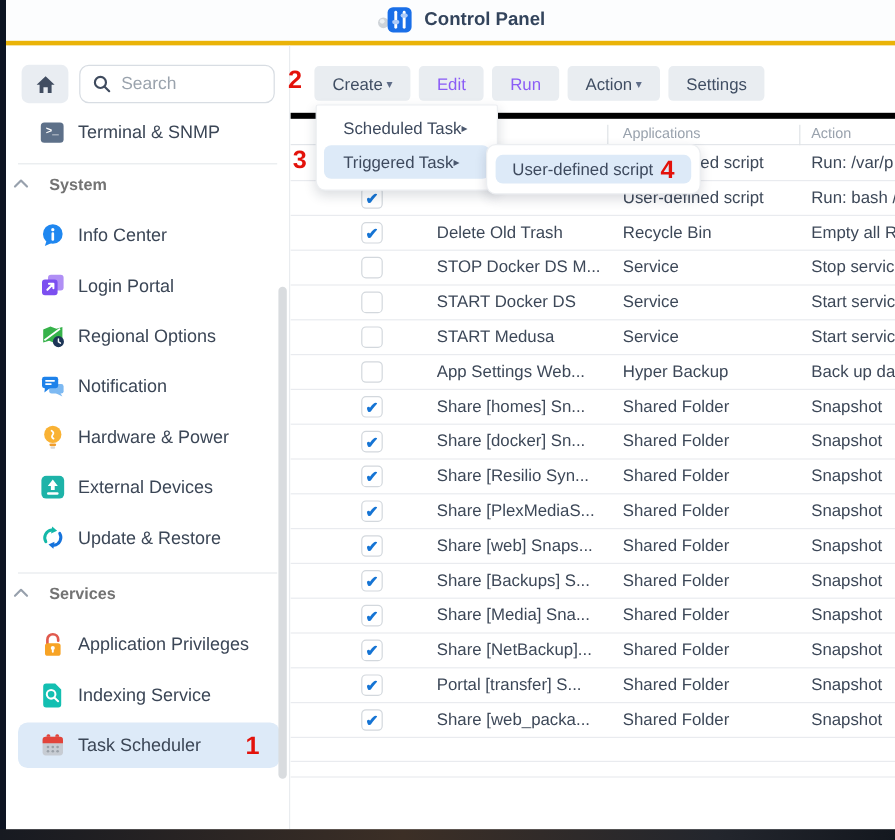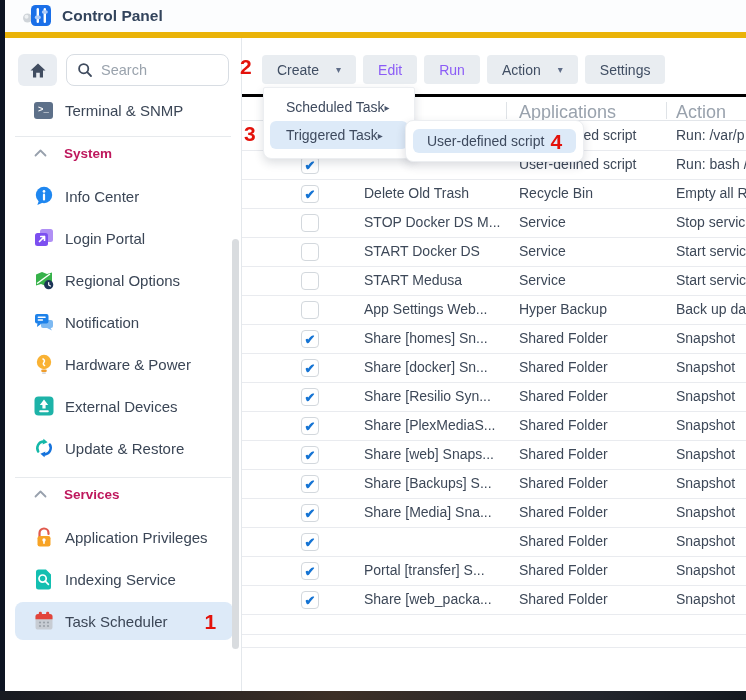--- a/index.html
+++ b/index.html
@@ -5,60 +5,60 @@
   * { margin:0; padding:0; box-sizing:border-box; }
   html,body { width:746px; height:700px; }
   body { font-family:"Liberation Sans", sans-serif; }
   #page { position:relative; width:746px; height:700px; overflow:hidden;
           background:linear-gradient(90deg,#0d1422,#16203a 55%,#0d1422); }
   #desk-bottom { position:absolute; left:0; bottom:0; width:746px; height:9px;
           background:linear-gradient(90deg,#171a21,#3c2f26 45%,#23262d 80%,#14181f); }
   .window { position:absolute; left:5px; top:0; width:741px; height:692px; background:#fff; }
 
   
-  .titlebar { height:38px; background:#fcfdfe; border-bottom:6px solid #eab308;
-              display:flex; align-items:center; padding-left:17px; gap:10px; }
+  .titlebar { height:38px; background:#fcfdfe; border-bottom:4px solid #eab308;
+              display:flex; align-items:center; padding-left:17px; gap:10px;justify-content:center; }
   .titlebar .title { font-size:15.5px; font-weight:bold; color:#33445c; }
 
   .body { display:flex; height:653px; }
 
   
   .sidebar { position:relative; width:237px; height:100%; border-right:1px solid #e4e8ec; background:#fff; }
   .search-row { display:flex; margin:16px 12px 0 13px; gap:9px; height:32px; }
   .home-btn { width:39px; height:32px; background:#e9edf2; border:none; border-radius:6px;
               display:flex; align-items:center; justify-content:center; cursor:pointer; }
   .search-box { flex:1; border:1px solid #d8dde3; border-radius:8px; display:flex; align-items:center;
                 gap:8px; padding:0 10px; background:#fff; }
   .search-ph { color:#9aa3ad; font-size:14.5px; }
   .side-divider { border-top:1px solid #e7eaed; margin:8px 10px 0 10px; }
-  .section-head { height:32px; display:flex; align-items:center; gap:13px; padding-left:25px;
-                  color:#be185d; font-size:13.5px; font-weight:bold; margin-bottom:6px; }
+  .section-head { height:32px; display:flex; align-items:center; gap:13px; padding-left:2px;
+                  color:#737373; font-size:13.5px; font-weight:bold; margin-bottom:6px; }
   .side-item { height:42px; display:flex; align-items:center; gap:11px; padding-left:28px;
                font-size:15px; color:#3b4656; cursor:pointer; }
   .side-item.small { height:36px; margin-top:6px; }
   .side-item.active { height:38px; margin:2px 8px 2px 10px; padding-left:18px;
                       background:#ddeaf8; border-radius:8px; }
   .icon-box { width:21px; height:21px; display:flex; align-items:center; justify-content:center; flex:none; }
   .term-chip { width:19px; height:17px; background:#5d7089; border-radius:3px; color:#fff;
                font-family:"Liberation Mono", monospace; font-size:9px; font-weight:bold;
                display:flex; align-items:center; justify-content:center; }
   .side-scrollbar { position:absolute; right:2px; top:201px; width:7px; height:410px;
                     background:#d9dcdf; border-radius:4px; }
 
   
   .main { position:relative; flex:1; overflow:hidden; background:#fff; }
   .toolbar { position:absolute; left:0; top:0; right:0; padding:17px 0 0 20px; display:flex; gap:7px; }
   .cp-btn { height:29px; padding:0 15px; background:#e9edf1; border:none; border-radius:4px;
             font-family:"Liberation Sans", sans-serif; font-size:14px; color:#404e63;
-            display:flex; align-items:center; gap:17px; cursor:pointer; }
+            display:flex; align-items:center; gap:3px; cursor:pointer; }
   .cp-btn.disabled { color:#8b5cf6; cursor:default; }
   .caret { font-size:10px; color:#5f6d88; }
 
   .thead { position:absolute; left:0; top:56px; right:0; height:27px;
-           border-top:3px solid #000000; border-bottom:1px solid #e3e6ea; font-size:18px; color:#99a2ad;text-align:center; }
+           border-top:5px solid #000000; border-bottom:1px solid #e3e6ea; font-size:12px; color:#99a2ad;text-align:center; }
   .th { position:absolute; top:5px; white-space:nowrap; }
   .th-apps { left:277px; } .th-action { left:434px; }
   .vsep { position:absolute; top:5px; width:1px; height:17px; background:#dfe3e7; }
   .vsep1 { left:264px; } .vsep2 { left:424px; }
 
   #rows { position:absolute; left:0; top:84px; right:0; }
   .trow { position:relative; height:29px; border-bottom:1px solid #e9ebef; font-size:14px; color:#3d4858; }
   .cbx { position:absolute; left:59px; top:5px; width:18px; height:18px; background:#fff;
          border:1px solid #d3d8dd; border-radius:4px; display:flex; align-items:center; justify-content:center;
          font-size:13px; font-weight:bold; color:#1574d4; cursor:pointer; }
@@ -382,20 +382,21 @@
               <span class="cell c-action">Snapshot</span>
             </div>
             <div class="trow">
               <span class="cbx">✔</span>
               <span class="cell c-name">Share [Media] Sna...</span>
               <span class="cell c-apps">Shared Folder</span>
               <span class="cell c-action">Snapshot</span>
             </div>
             <div class="trow">
               <span class="cbx">✔</span>
+              <span class="cell c-name">Share [NetBackup]...</span>
               <span class="cell c-apps">Shared Folder</span>
               <span class="cell c-action">Snapshot</span>
             </div>
             <div class="trow">
               <span class="cbx">✔</span>
               <span class="cell c-name">Portal [transfer] S...</span>
               <span class="cell c-apps">Shared Folder</span>
               <span class="cell c-action">Snapshot</span>
             </div>
             <div class="trow">

